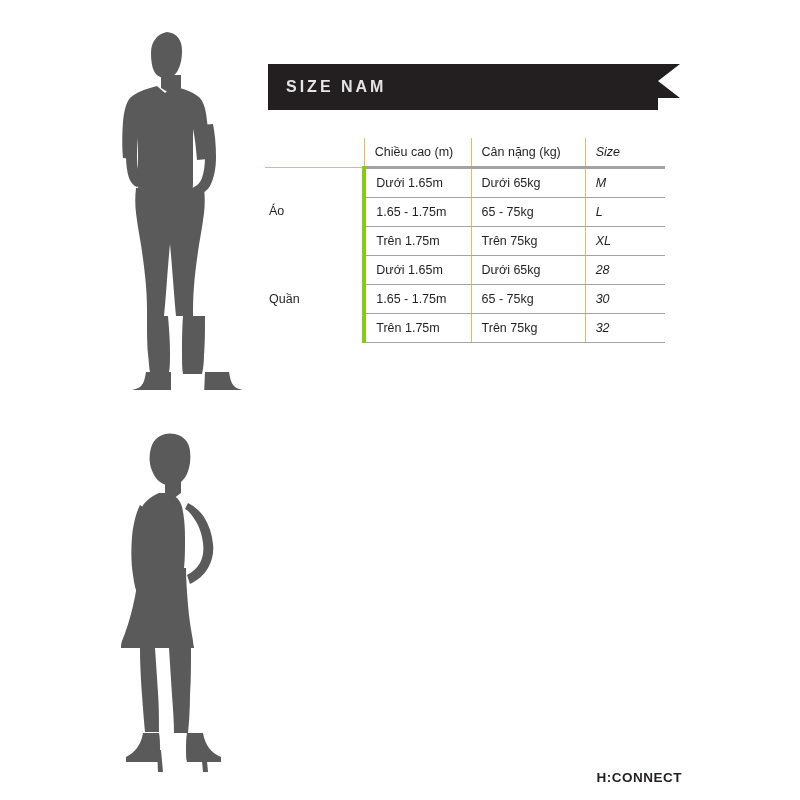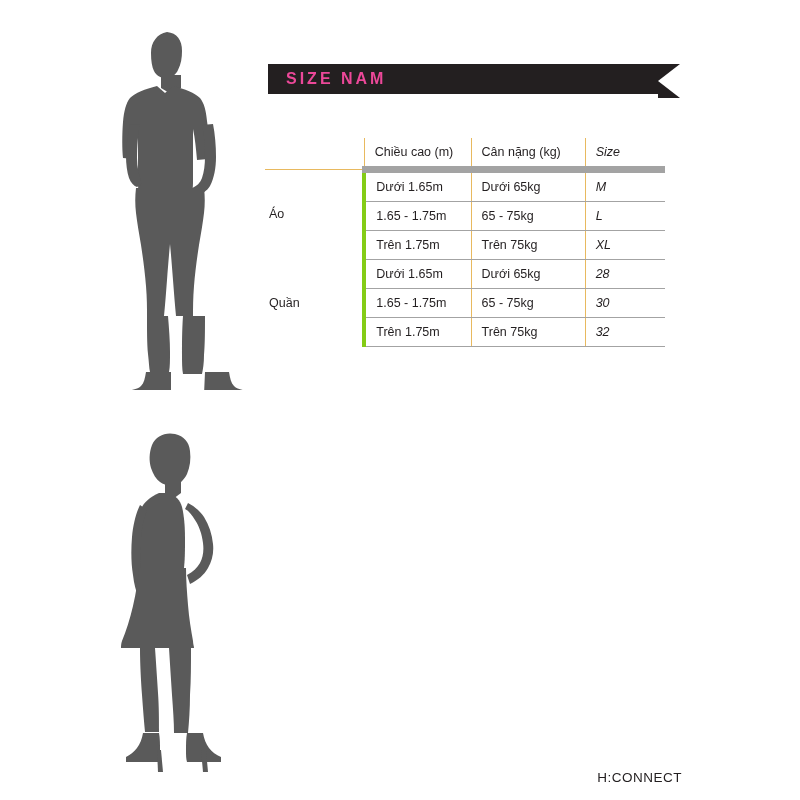--- a/index.html
+++ b/index.html
@@ -37,23 +37,23 @@
     left: 95px;
     top: 0;
     width: 175px;
     height: 370px;
   }
   .figure-wrap svg { display: block; }
 
   
   .banner {
     position: absolute;
-    height: 30px;
+    height: 46px;
     background: #231f20;
-    color: #ec4899;
+    color: #e5e5e5;
     display: flex;
     align-items: center;
   }
   .banner .banner-text {
     font-size: 16px;
     font-weight: bold;
     letter-spacing: 3px;
     padding-left: 18px;
     white-space: nowrap;
   }
@@ -93,38 +93,38 @@
     border-bottom: none;
     width: 104px;
     padding-left: 4px;
     font-size: 12.5px;
     line-height: 1.35;
   }
   table.size-table td.col-last {
     border-right: none;
   }
   table.size-table tr.head td {
-    border-bottom: 7px solid #a3a3a3;
+    border-bottom: 3px solid #a3a3a3;
     font-size: 12.5px;
   }
   table.size-table tr.head td.col-label {
     border-bottom: 1px solid #e8b95f;
     border-right: 1px solid #e8b95f;
   }
   table.size-table td.c-height { width: 104px; }
   table.size-table td.c-weight { width: 118px; }
   table.size-table td.c-size { width: 74px; font-style: italic; }
 
   
   .logo {
     position: absolute;
     right: 118px;
     bottom: 15px;
     font-size: 13.5px;
-    font-weight: normal;
+    font-weight: bold;
     letter-spacing: 0.5px;
     color: #231f20;
   }
 </style>
 </head>
 <body>
 
 <div class="page">
 
   <div class="section" id="section-men">

